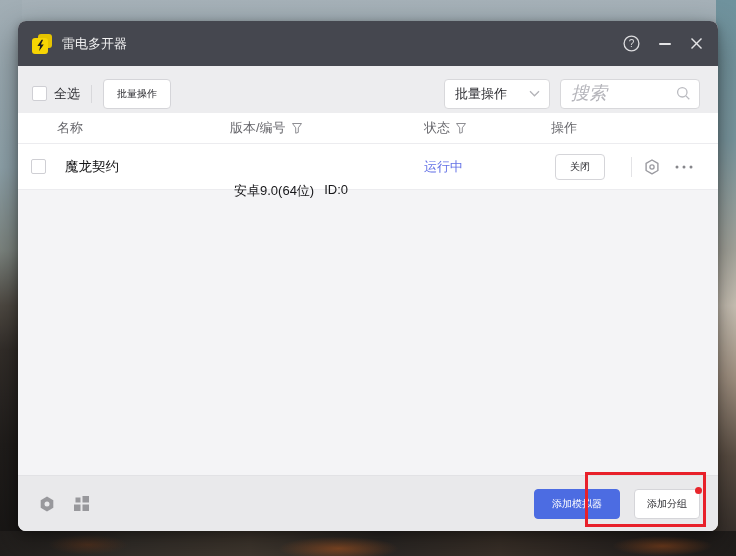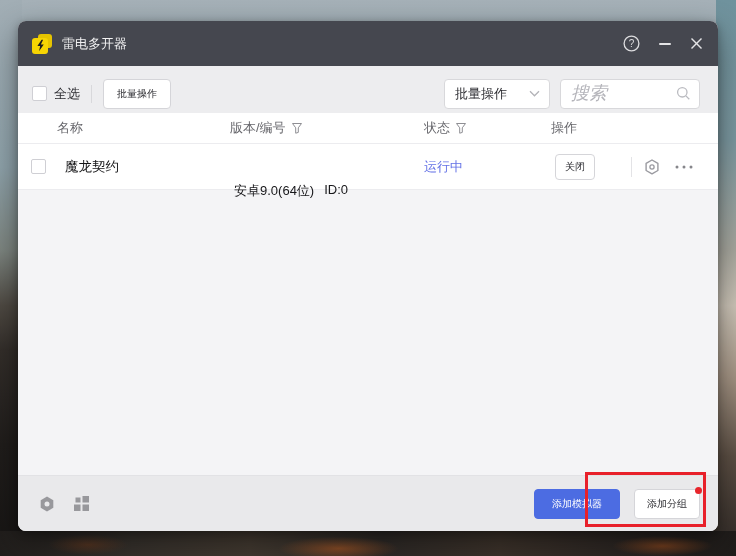--- a/index.html
+++ b/index.html
@@ -58,21 +58,21 @@
   
   .thead { flex:0 0 31px; background:#fff; border-bottom:1px solid #ececef; position:relative; color:#67676c; }
   .thead .col { position:absolute; top:50%; transform:translateY(-50%); display:flex; align-items:center; gap:5px; }
   .col-name { left:39px; } .col-version { left:212px; } .col-status { left:406px; } .col-ops { left:533px; }
   .trow { flex:0 0 46px; background:#fff; border-bottom:1px solid #ececef; position:relative; }
   .row-check { position:absolute; left:13px; top:15px; }
   .cell { position:absolute; top:50%; transform:translateY(-50%); }
   .cell-name { left:39px; color:#141416; font-size:13.5px;margin-left:8px; }
   .cell-version { left:216px; color:#17171a; display:flex; gap:10px;margin-top:24px; }
   .cell-status { left:406px; color:#6472e6; }
-  .btn-close { position:absolute; left:537px; top:10px; width:40px; height:26px; padding:0; }
+  .btn-close { position:absolute; left:537px; top:10px; width:50px; height:26px; padding:0; }
   .row-div { position:absolute; left:613px; top:13px; width:1px; height:20px; background:#e3e3e6; }
   .icon-abs { position:absolute; display:flex; }
   .gear-pos { left:625px; top:14px; }
   .more-pos { left:656px; top:20px; }
 
   .empty { flex:1; background:#f4f4f6; }
 
   
   .footer { flex:0 0 56px; background:#e9e9eb; border-top:1px solid #e2e2e5; display:flex; align-items:center;
     padding:0 18px 0 20px; }

